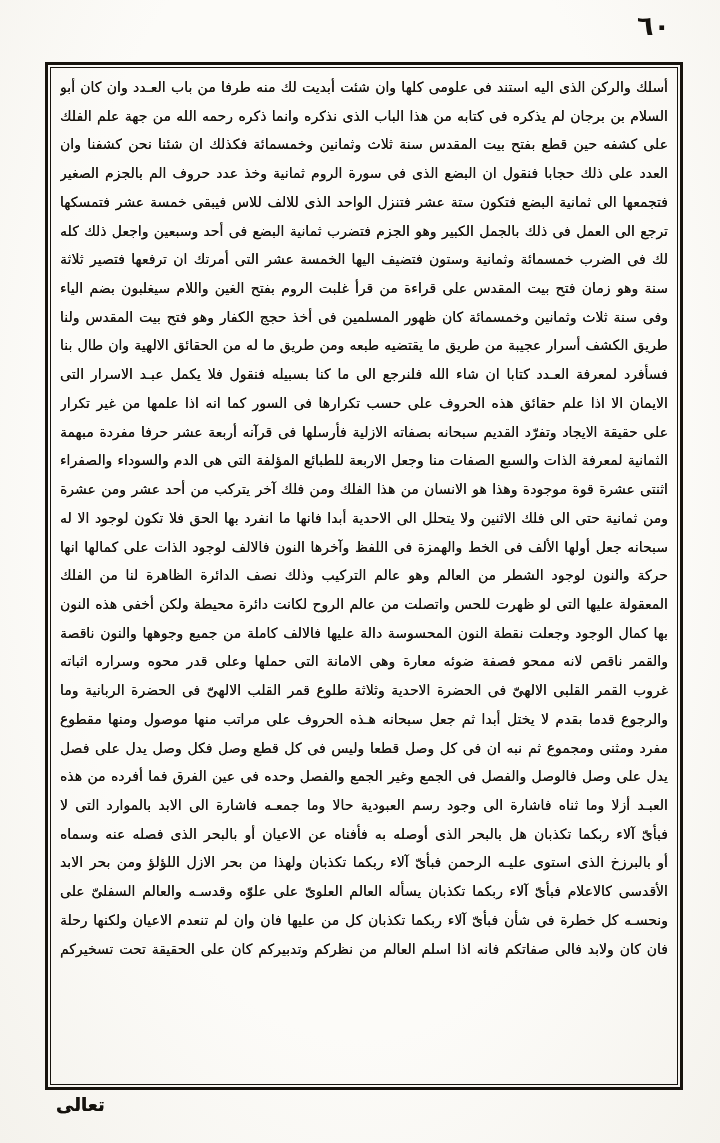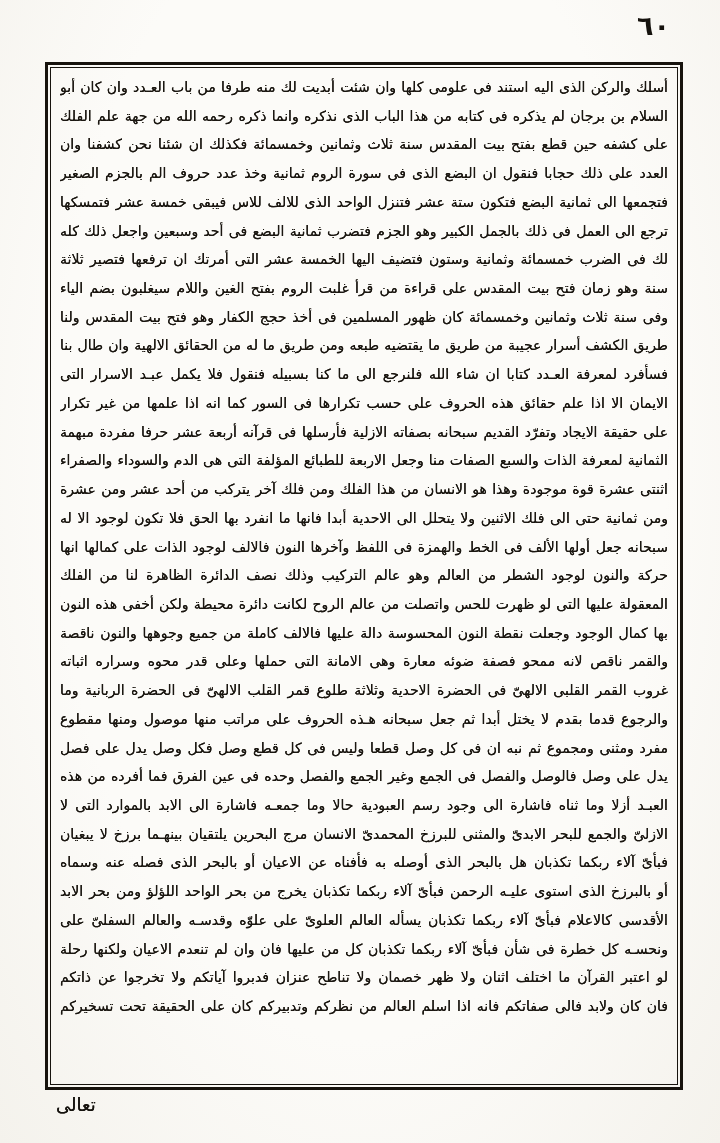--- a/index.html
+++ b/index.html
@@ -56,21 +56,21 @@
     white-space: normal;
     overflow: hidden;
     text-shadow: 0 0 0.6px #1a1610;
     word-spacing: 0.5px;
   }
   .catchword {
     position: absolute;
     left: 56px;
     top: 1094px;
     font-size: 18px;
-    font-weight: normal;
+    font-weight: bold;
     direction: rtl;
     color: #15120d;
     text-shadow: 0 0 0.5px #15120d;
   }
 </style>
 </head>
 <body>
 
 <div class="page">
 
@@ -98,26 +98,24 @@
           <div class="line">سبحانه جعل أولها الألف فى الخط والهمزة فى اللفظ وآخرها النون فالالف لوجود الذات على كمالها انها غير مفتقرة الى</div>
           <div class="line">حركة والنون لوجود الشطر من العالم وهو عالم التركيب وذلك نصف الدائرة الظاهرة لنا من الفلك والنصف الآخر النون</div>
           <div class="line">المعقولة عليها التى لو ظهرت للحس واتصلت من عالم الروح لكانت دائرة محيطة ولكن أخفى هذه النون الروحانية الذى</div>
           <div class="line">بها كمال الوجود وجعلت نقطة النون المحسوسة دالة عليها فالالف كاملة من جميع وجوهها والنون ناقصة فالشمس كاملة</div>
           <div class="line">والقمر ناقص لانه ممحو فصفة ضوئه معارة وهى الامانة التى حملها وعلى قدر محوه وسراره اثباته وظهوره ثلاثة لثلاثة فثلاثة</div>
           <div class="line">غروب القمر القلبى الالهىّ فى الحضرة الاحدية وثلاثة طلوع قمر القلب الالهىّ فى الحضرة الربانية وما بينهما فى الخروج</div>
           <div class="line">والرجوع قدما بقدم لا يختل أبدا ثم جعل سبحانه هـذه الحروف على مراتب منها موصول ومنها مقطوع ومنها</div>
           <div class="line">مفرد ومثنى ومجموع ثم نبه ان فى كل وصل قطعا وليس فى كل قطع وصل فكل وصل يدل على فصل وليس كل فصـل</div>
           <div class="line">يدل على وصل فالوصل والفصل فى الجمع وغير الجمع والفصل وحده فى عين الفرق فما أفرده من هذه فاشارة الى فناء رسم</div>
           <div class="line">العبـد أزلا وما ثناه فاشارة الى وجود رسم العبودية حالا وما جمعـه فاشارة الى الابد بالموارد التى لا تتناهى فالافراد للبحر</div>
-          <div class="line">الازلىّ والجمع للبحر الابدىّ والمثنى للبرزخ المحمدىّ الانسان مرج البحرين يلتقيان بينهـما برزخ لا يبغيان</div>
           <div class="line">فبأىّ آلاء ربكما تكذبان هل بالبحر الذى أوصله به فأفناه عن الاعيان أو بالبحر الذى فصله عنه وسماه بالاكوان</div>
-          <div class="line">أو بالبرزخ الذى استوى عليـه الرحمن فبأىّ آلاء ربكما تكذبان يخرج من بحر الواحد اللؤلؤ ومن بحر الابد</div>
+          <div class="line">أو بالبرزخ الذى استوى عليـه الرحمن فبأىّ آلاء ربكما تكذبان ولهذا من بحر الازل اللؤلؤ ومن بحر الابد</div>
           <div class="line">الأقدسى كالاعلام فبأىّ آلاء ربكما تكذبان يسأله العالم العلوىّ على علوّه وقدسـه والعالم السفلىّ على نزوله</div>
           <div class="line">ونحسـه كل خطرة فى شأن فبأىّ آلاء ربكما تكذبان كل من عليها فان وان لم تنعدم الاعيان ولكنها رحلة من</div>
-          <div class="line">لو اعتبر القرآن ما اختلف اثنان ولا ظهر خصمان ولا تناطح عنزان فدبروا آياتكم ولا تخرجوا عن ذاتكم</div>
           <div class="line">فان كان ولابد فالى صفاتكم فانه اذا اسلم العالم من نظركم وتدبيركم كان على الحقيقة تحت تسخيركم ولهذا خلق قال</div>
         </div>
     </div>
   </div>
 
   <div class="catchword">تعالى</div>
 
 </div>
 
 </body></html>

